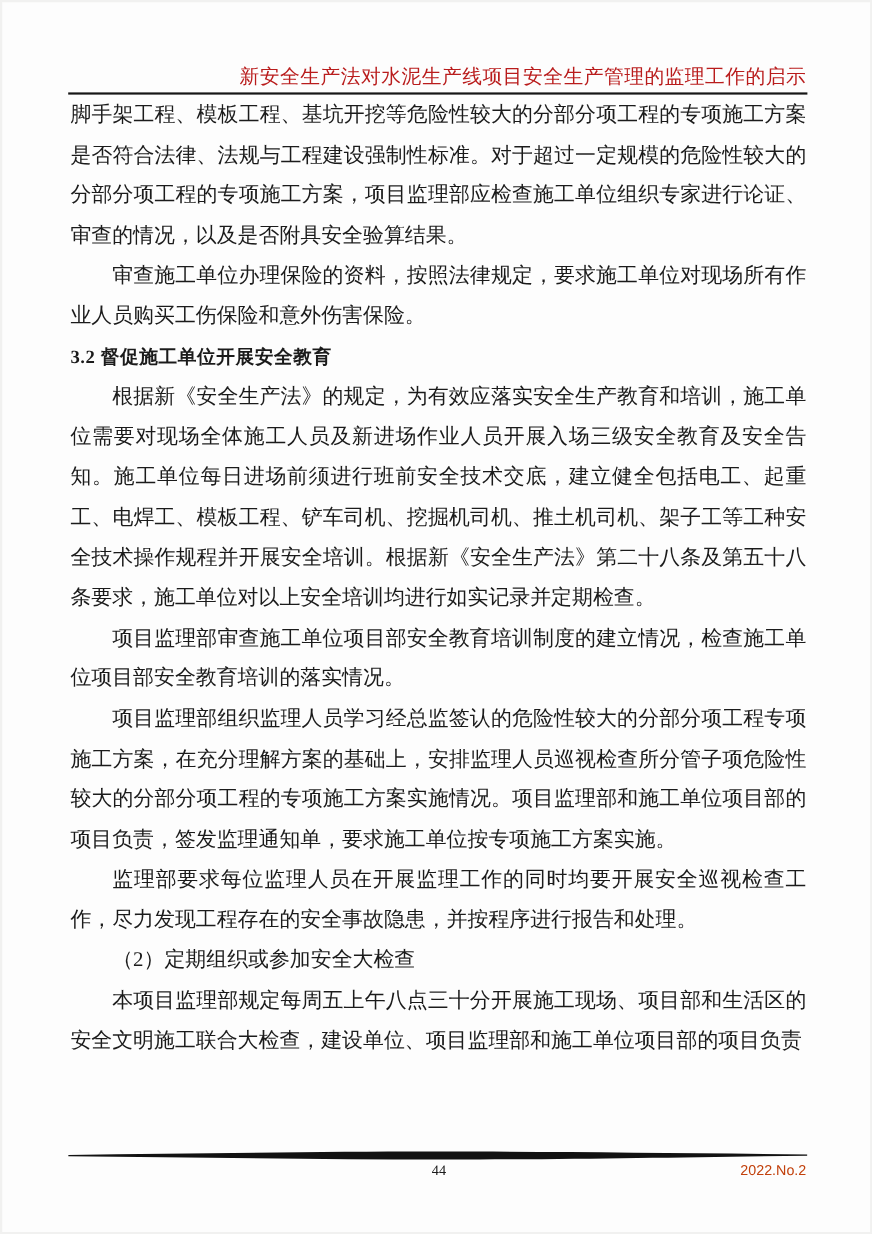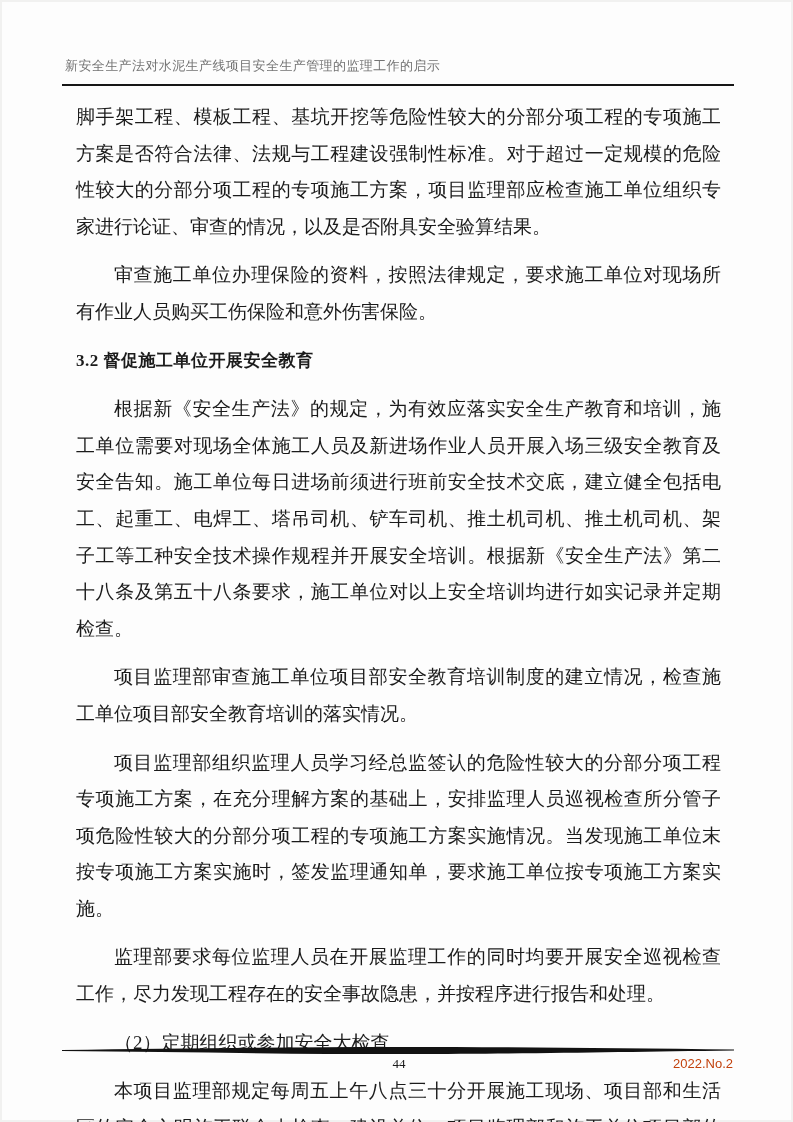--- a/index.html
+++ b/index.html
@@ -10,40 +10,40 @@
     margin: 0 auto;
     background: #fdfdfd;
     box-shadow: inset 0 0 0 2px #f1f1f0;
     font-family: "Liberation Serif", serif;
     color: #1b1b1b;
     overflow: hidden;
   }
   .header-title {
     position: absolute;
     top: 57px; left: 65px; width: 668px;
-    text-align: left;
-    font-size: 13px;
+    text-align: right;
+    font-size: 18px;
     letter-spacing: 0.4px;
-    color: #737373;
+    color: #b91c1c;
     white-space: nowrap;
   }
   .header-rule {
     position: absolute;
     top: 84px; left: 62px; width: 672px; height: 2px;
     background: #161616;
   }
   .doc-body {
     position: absolute;
     top: 87px; left: 64px; width: 669px;
     font-size: 19px;
     line-height: 36.6px;
     text-align: justify;
     text-justify: inter-character;
   }
-  .doc-body p { margin: 12px; padding: 0; }
+  .doc-body p { margin: 0; padding: 0; }
   .paragraph.indent { text-indent: 2em; }
   .heading {
     font-weight: 700;
     font-size: 17px;
     letter-spacing: 0.5px;
   }
   .footer-rule {
     position: absolute;
     top: 1046px; left: 62px; width: 672px; height: 10px;
   }
@@ -69,23 +69,23 @@
 <div class="page">
 
   <div class="header-title">新安全生产法对水泥生产线项目安全生产管理的监理工作的启示</div>
 
   <div class="header-rule"></div>
 
   <div class="doc-body">
       <p class="paragraph">脚手架工程、模板工程、基坑开挖等危险性较大的分部分项工程的专项施工方案是否符合法律、法规与工程建设强制性标准。对于超过一定规模的危险性较大的分部分项工程的专项施工方案，项目监理部应检查施工单位组织专家进行论证、审查的情况，以及是否附具安全验算结果。</p>
       <p class="paragraph indent">审查施工单位办理保险的资料，按照法律规定，要求施工单位对现场所有作业人员购买工伤保险和意外伤害保险。</p>
       <p class="heading">3.2 督促施工单位开展安全教育</p>
-      <p class="paragraph indent">根据新《安全生产法》的规定，为有效应落实安全生产教育和培训，施工单位需要对现场全体施工人员及新进场作业人员开展入场三级安全教育及安全告知。施工单位每日进场前须进行班前安全技术交底，建立健全包括电工、起重工、电焊工、塔吊司机、铲车司机、推土机司机、推土机司机、架子工等工种安全技术操作规程并开展安全培训。根据新《安全生产法》第二十八条及第五十八条要求，施工单位对以上安全培训均进行如实记录并定期检查。</p>
+      <p class="paragraph indent">根据新《安全生产法》的规定，为有效应落实安全生产教育和培训，施工单位需要对现场全体施工人员及新进场作业人员开展入场三级安全教育及安全告知。施工单位每日进场前须进行班前安全技术交底，建立健全包括电工、起重工、电焊工、模板工程、铲车司机、挖掘机司机、推土机司机、架子工等工种安全技术操作规程并开展安全培训。根据新《安全生产法》第二十八条及第五十八条要求，施工单位对以上安全培训均进行如实记录并定期检查。</p>
       <p class="paragraph indent">项目监理部审查施工单位项目部安全教育培训制度的建立情况，检查施工单位项目部安全教育培训的落实情况。</p>
-      <p class="paragraph indent">项目监理部组织监理人员学习经总监签认的危险性较大的分部分项工程专项施工方案，在充分理解方案的基础上，安排监理人员巡视检查所分管子项危险性较大的分部分项工程的专项施工方案实施情况。当发现施工单位末按专项施工方案实施时，签发监理通知单，要求施工单位按专项施工方案实施。</p>
+      <p class="paragraph indent">项目监理部组织监理人员学习经总监签认的危险性较大的分部分项工程专项施工方案，在充分理解方案的基础上，安排监理人员巡视检查所分管子项危险性较大的分部分项工程的专项施工方案实施情况。项目监理部和施工单位项目部的项目负责，签发监理通知单，要求施工单位按专项施工方案实施。</p>
       <p class="paragraph indent">监理部要求每位监理人员在开展监理工作的同时均要开展安全巡视检查工作，尽力发现工程存在的安全事故隐患，并按程序进行报告和处理。</p>
       <p class="paragraph indent">（2）定期组织或参加安全大检查</p>
       <p class="paragraph indent">本项目监理部规定每周五上午八点三十分开展施工现场、项目部和生活区的安全文明施工联合大检查，建设单位、项目监理部和施工单位项目部的项目负责</p>
     </div>
 
   <svg class="footer-rule" viewBox="0 0 672 10" preserveAspectRatio="none">
     <path d="M0,3.9 C120,2.4 230,1.0 330,0.9 C430,0.8 555,2.2 672,3.5
              L672,4.6 C555,6.0 470,8.0 345,8.1 C235,8.2 120,6.0 0,5.1 Z" fill="#121212"></path>
   </svg>
 

